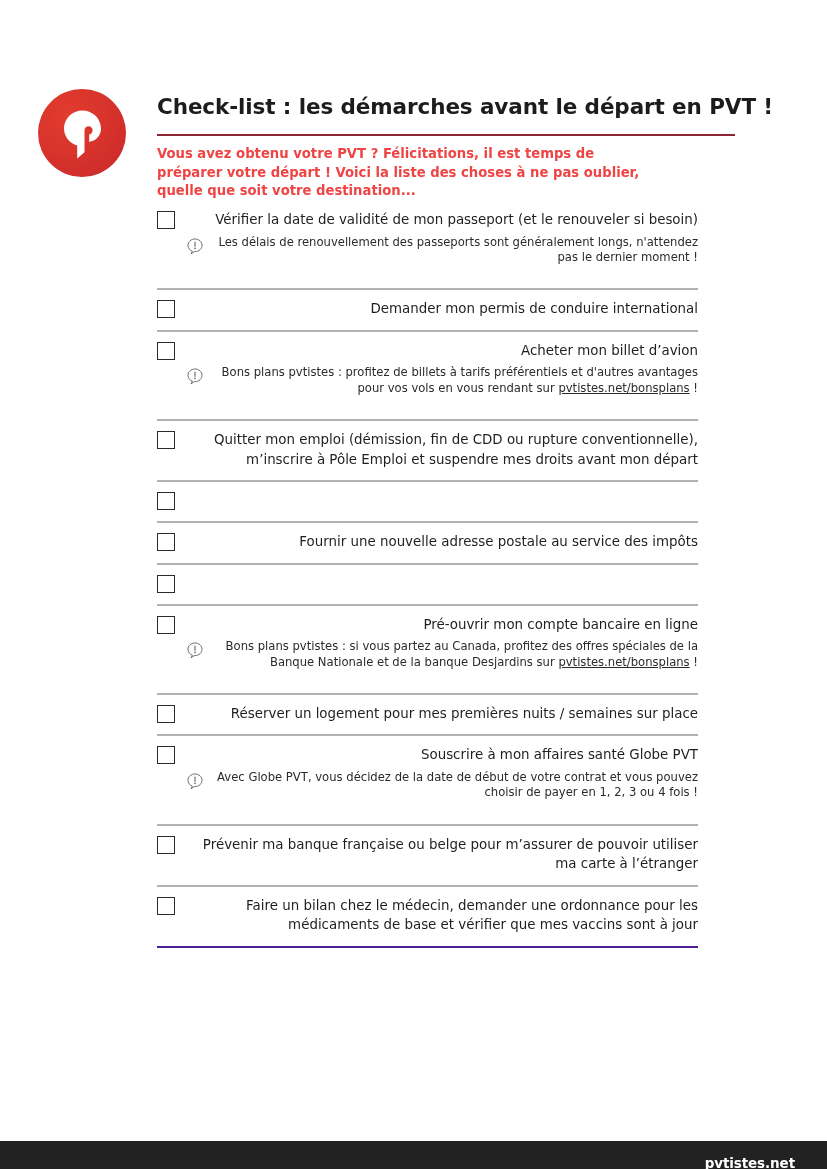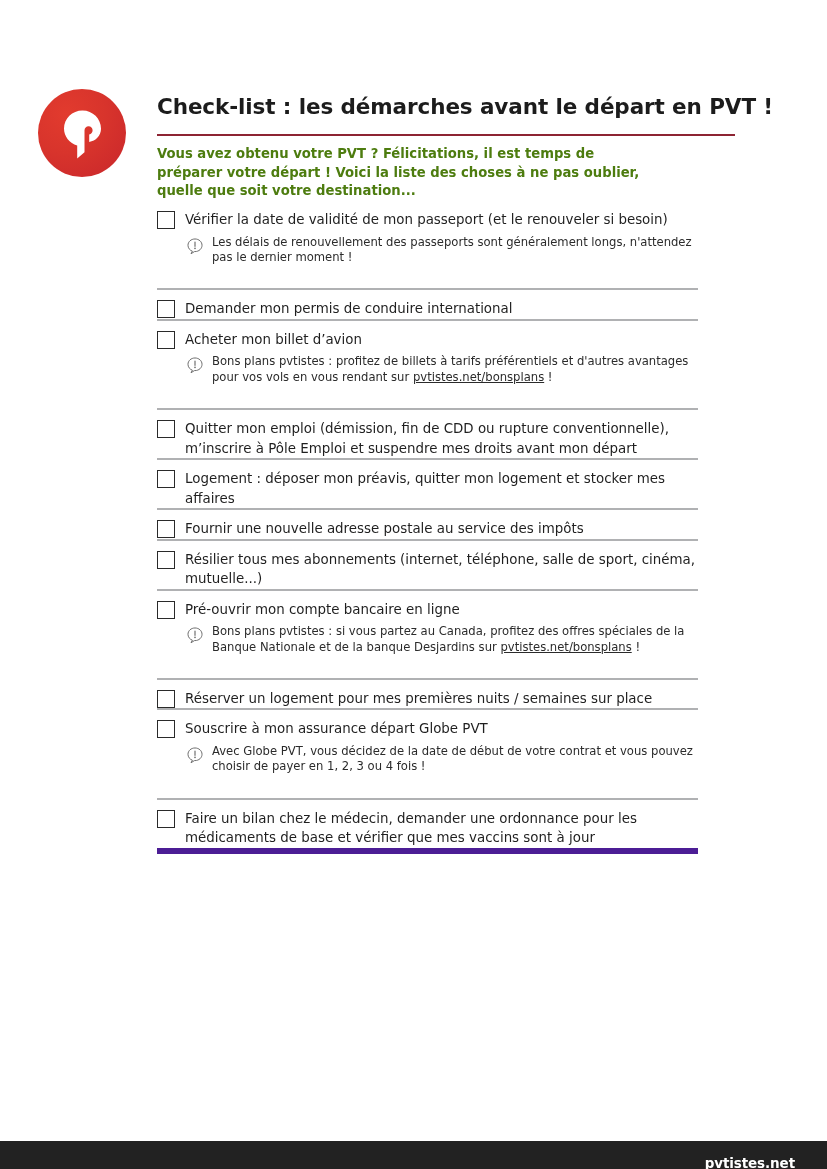--- a/index.html
+++ b/index.html
@@ -68,37 +68,38 @@
   }
 
   .intro {
     position: absolute;
     left: 157px;
     top: 137px;
     width: 490px;
     font-size: 13.2px;
     font-weight: bold;
     line-height: 18.6px;
-    color: #4d7c0f;
+    color: #ef4444;
   }
 
   
   .checklist {
     position: absolute;
     left: 157px;
     top: 201px;
     width: 541px;
   }
 
   .item {
     position: relative;
     padding: 0;
     border-bottom: 2px solid #b0b1b3;
-  }
-  .item:last-child { border-bottom: 6px solid #4c1d95; }
+    text-align: right;
+  }
+  .item:last-child { border-bottom: 2px solid #4c1d95; }
 
   .item-row {
     display: flex;
     align-items: flex-start;
     padding-top: 9px;
     padding-bottom: 0;
   }
 
   .checkbox {
     flex: 0 0 auto;
@@ -117,21 +118,21 @@
     color: #1f1f1f;
     padding-top: 0px;
   }
 
   .note {
     display: flex;
     align-items: flex-start;
     margin: 5px 0 0 29px;
     padding-bottom: 23px;
   }
-  .item-row.no-note { padding-bottom: 0; }
+  .item-row.no-note { padding-bottom: 11px; }
 
   .note-icon {
     flex: 0 0 auto;
     width: 18px;
     height: 18px;
     margin-right: 8px;
     margin-top: 2px;
   }
 
   .note-text {
@@ -223,33 +224,31 @@
       </div>
       <div class="item">
         <div class="item-row no-note">
           <div class="checkbox"></div>
           <div class="item-label">Quitter mon emploi (démission, fin de CDD ou rupture conventionnelle), m’inscrire à Pôle Emploi et suspendre mes droits avant mon départ</div>
         </div>
       </div>
       <div class="item">
         <div class="item-row no-note">
           <div class="checkbox"></div>
-          <div class="item-label">Logement : déposer mon préavis, quitter mon logement et stocker mes affaires</div>
         </div>
       </div>
       <div class="item">
         <div class="item-row no-note">
           <div class="checkbox"></div>
           <div class="item-label">Fournir une nouvelle adresse postale au service des impôts</div>
         </div>
       </div>
       <div class="item">
         <div class="item-row no-note">
           <div class="checkbox"></div>
-          <div class="item-label">Résilier tous mes abonnements (internet, téléphone, salle de sport, cinéma, mutuelle...)</div>
         </div>
       </div>
       <div class="item">
         <div class="item-row">
           <div class="checkbox"></div>
           <div class="item-label">Pré-ouvrir mon compte bancaire en ligne</div>
         </div>
         <div class="note">
           <span class="note-icon"><svg viewBox="0 0 20 20" width="18" height="18">
               <path d="M10 2.2 C5.6 2.2 2.2 5.3 2.2 9.2 C2.2 12.2 4.2 14.8 7.1 15.8 L5.6 18.6 L9.4 16.2 C9.6 16.2 9.8 16.2 10 16.2 C14.4 16.2 17.8 13.1 17.8 9.2 C17.8 5.3 14.4 2.2 10 2.2 Z" fill="none" stroke="#6c6c6c" stroke-width="1.1"></path>
@@ -261,34 +260,40 @@
       </div>
       <div class="item">
         <div class="item-row no-note">
           <div class="checkbox"></div>
           <div class="item-label">Réserver un logement pour mes premières nuits / semaines sur place</div>
         </div>
       </div>
       <div class="item">
         <div class="item-row">
           <div class="checkbox"></div>
-          <div class="item-label">Souscrire à mon assurance départ Globe PVT</div>
+          <div class="item-label">Souscrire à mon affaires santé Globe PVT</div>
         </div>
         <div class="note">
           <span class="note-icon"><svg viewBox="0 0 20 20" width="18" height="18">
               <path d="M10 2.2 C5.6 2.2 2.2 5.3 2.2 9.2 C2.2 12.2 4.2 14.8 7.1 15.8 L5.6 18.6 L9.4 16.2 C9.6 16.2 9.8 16.2 10 16.2 C14.4 16.2 17.8 13.1 17.8 9.2 C17.8 5.3 14.4 2.2 10 2.2 Z" fill="none" stroke="#6c6c6c" stroke-width="1.1"></path>
               <line x1="10" y1="5.6" x2="10" y2="10.4" stroke="#6c6c6c" stroke-width="1.3" stroke-linecap="round"></line>
               <circle cx="10" cy="12.6" r="0.95" fill="#6c6c6c"></circle>
             </svg></span>
           <div class="note-text"><span>Avec Globe PVT, vous décidez de la date de début de votre contrat et vous pouvez choisir de payer en 1, 2, 3 ou 4 fois !</span></div>
         </div>
       </div>
       <div class="item">
         <div class="item-row no-note">
           <div class="checkbox"></div>
+          <div class="item-label">Prévenir ma banque française ou belge pour m’assurer de pouvoir utiliser ma carte à l’étranger</div>
+        </div>
+      </div>
+      <div class="item">
+        <div class="item-row no-note">
+          <div class="checkbox"></div>
           <div class="item-label">Faire un bilan chez le médecin, demander une ordonnance pour les médicaments de base et vérifier que mes vaccins sont à jour</div>
         </div>
       </div>
     </div>
 
   <div class="footer">
     <div class="footer-text">pvtistes.net</div>
   </div>
 
 </div>

